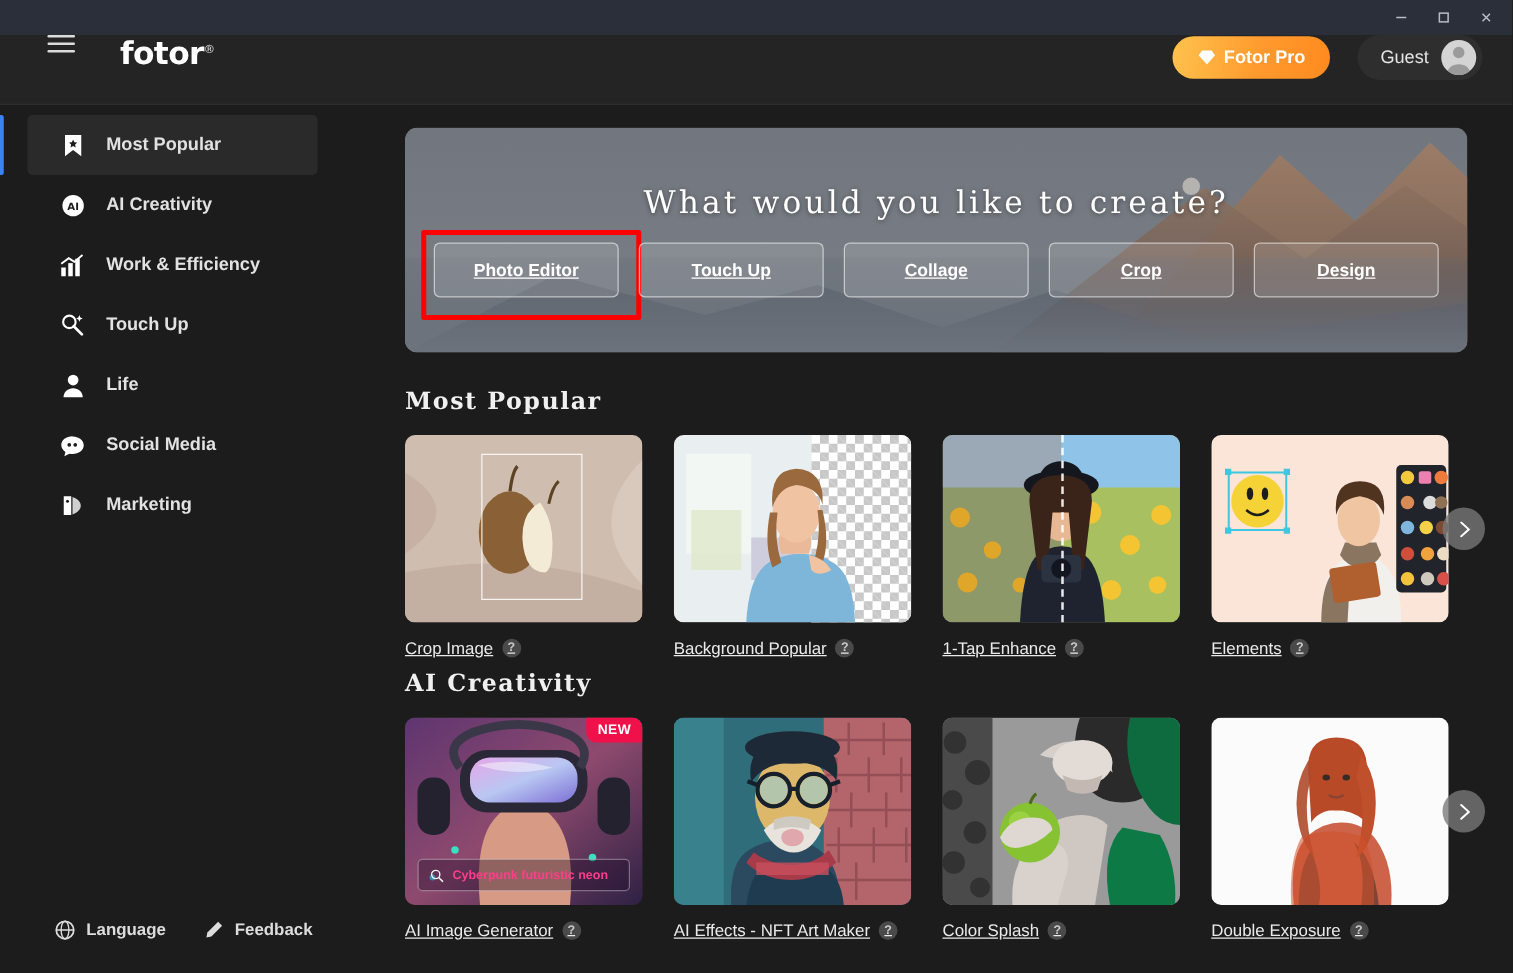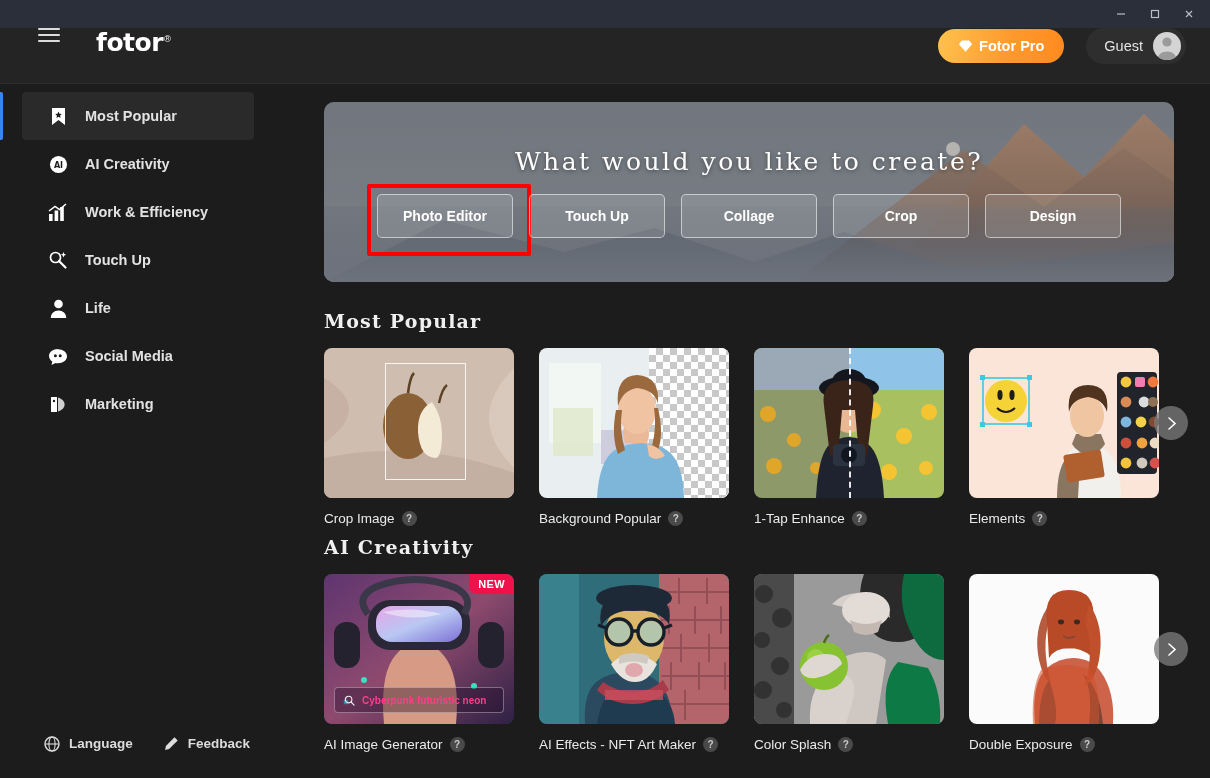--- a/index.html
+++ b/index.html
@@ -98,26 +98,26 @@
     display:flex; flex-direction:column; align-items:center;
     justify-content:center; gap:18px;
   }
   .hero-title {
     font-family:"DejaVu Serif", serif;
     font-size:25px; color:#fff; letter-spacing:2.5px;
     text-shadow:0 1px 4px rgba(0,0,0,.45);
   }
   .hero-btns { display:flex; gap:16px; }
   .hero-btn {
-    width:136px; height:44px; border-radius:5px;
+    width:148px; height:44px; border-radius:5px;
     border:1px solid rgba(255,255,255,.55);
     background:rgba(255,255,255,.13);
     color:#fff; font-size:14px; font-weight:700;
     display:flex; align-items:center; justify-content:center;
-    cursor:pointer; position:relative;
+    cursor:pointer; position:relative;text-decoration:underline;
   }
   .hero-btn.highlighted::after {
     content:""; position:absolute; left:-11px; top:-11px;
     width:calc(100% + 22px); height:calc(100% + 22px);
     border:4px solid #ff0000; border-radius:2px; pointer-events:none;
   }
 
   
   .section { margin-bottom:10px; }
   .section-title {
@@ -126,21 +126,21 @@
     letter-spacing:1.2px; margin-bottom:16px;
   }
   .card-row { display:flex; gap:25px; position:relative; }
   .card { width:190px; cursor:pointer; }
   .thumb {
     width:190px; height:150px; border-radius:8px;
     overflow:hidden; position:relative; background:#303030;
   }
   .card-label {
     margin-top:13px; display:flex; align-items:center; gap:7px;
-    font-size:13.5px; color:#eaeaea;
+    font-size:13.5px; color:#eaeaea;text-decoration:underline;
   }
   .help-ico {
     width:15px; height:15px; border-radius:50%;
     background:#4a4a4a; color:#c9c9c9;
     font-size:10px; font-weight:700;
     display:flex; align-items:center; justify-content:center;
     flex:0 0 15px;
   }
   .new-badge {
     position:absolute; top:0; right:0;

